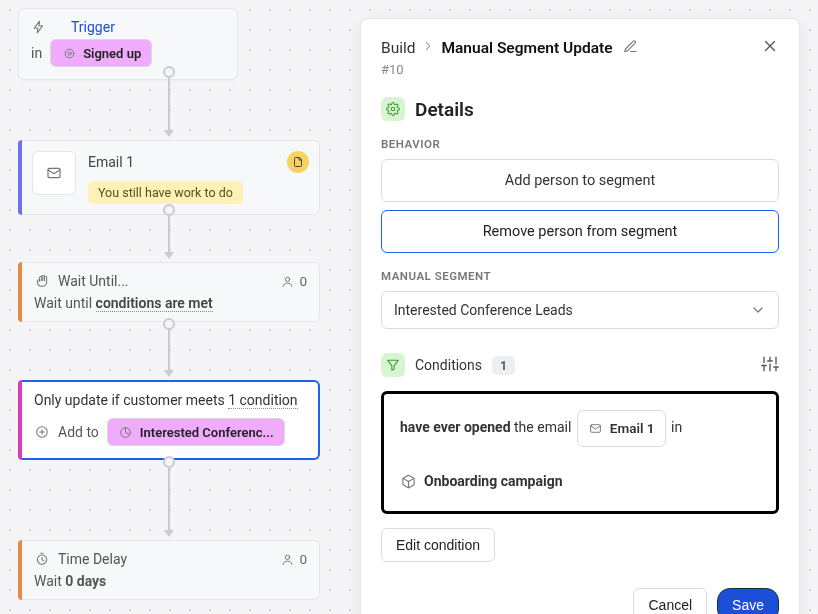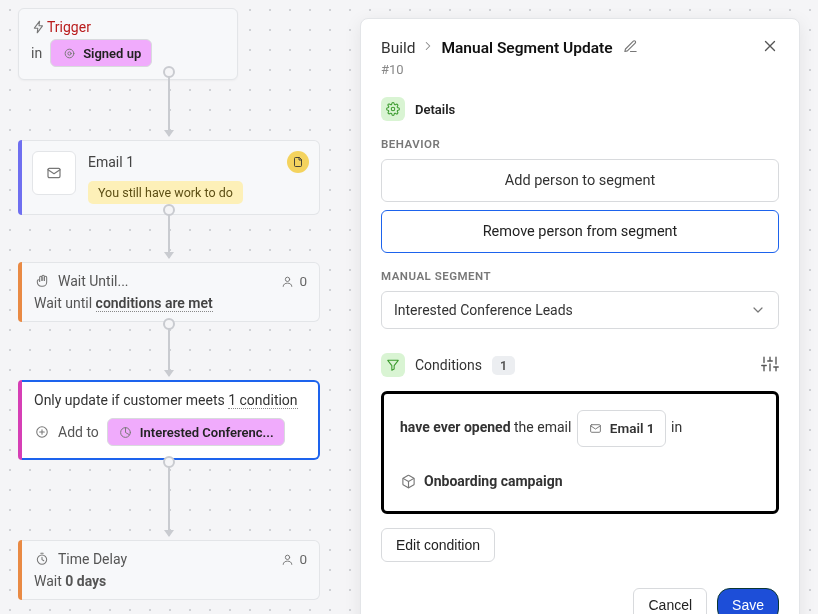--- a/index.html
+++ b/index.html
@@ -26,23 +26,23 @@
   .node {
     position: absolute;
     background: #f7f8fa;
     border: 1px solid #e3e5e8;
     border-radius: 6px;
     box-shadow: 0 1px 2px rgba(0,0,0,0.04);
   }
   .node .hdr {
     display: flex;
     align-items: center;
-    gap: 0;
+    gap: 24px;
     padding: 10px 12px 4px;
-    color: #b91c1c;
+    color: #1d4ed8;
   }
   .node .body {
     padding: 4px 12px 12px;
   }
   .icon {
     display: inline-flex;
     align-items: center;
     justify-content: center;
     width: 16px;
     height: 16px;
@@ -176,21 +176,21 @@
 
   .section-h { display:flex; align-items:center; gap:10px; margin-top:20px; }
   .gear-badge {
     width:24px; height:24px; border-radius:6px; background:#d9f4d3;
     display:flex; align-items:center; justify-content:center; color:#3a9a2d;
   }
   .filter-badge {
     width:24px; height:24px; border-radius:6px; background:#d9f4d3;
     display:flex; align-items:center; justify-content:center; color:#3a9a2d;
   }
-  .section-h .t { font-weight:600; color:#222; font-size:13px; }
+  .section-h .t { font-weight:600; color:#222; font-size:19px; }
 
   .field-label {
     font-size:11.5px; letter-spacing:.5px; color:#777; font-weight:600;
     margin-top:16px; margin-bottom:8px;
   }
 
   .seg-btns { display:flex; flex-direction:column; gap:8px; }
   .seg-btn {
     border:1px solid #d8dadd; border-radius:6px; padding:12px; text-align:center;
     background:#fff; cursor:pointer; font-size:14.5px; color:#333;

